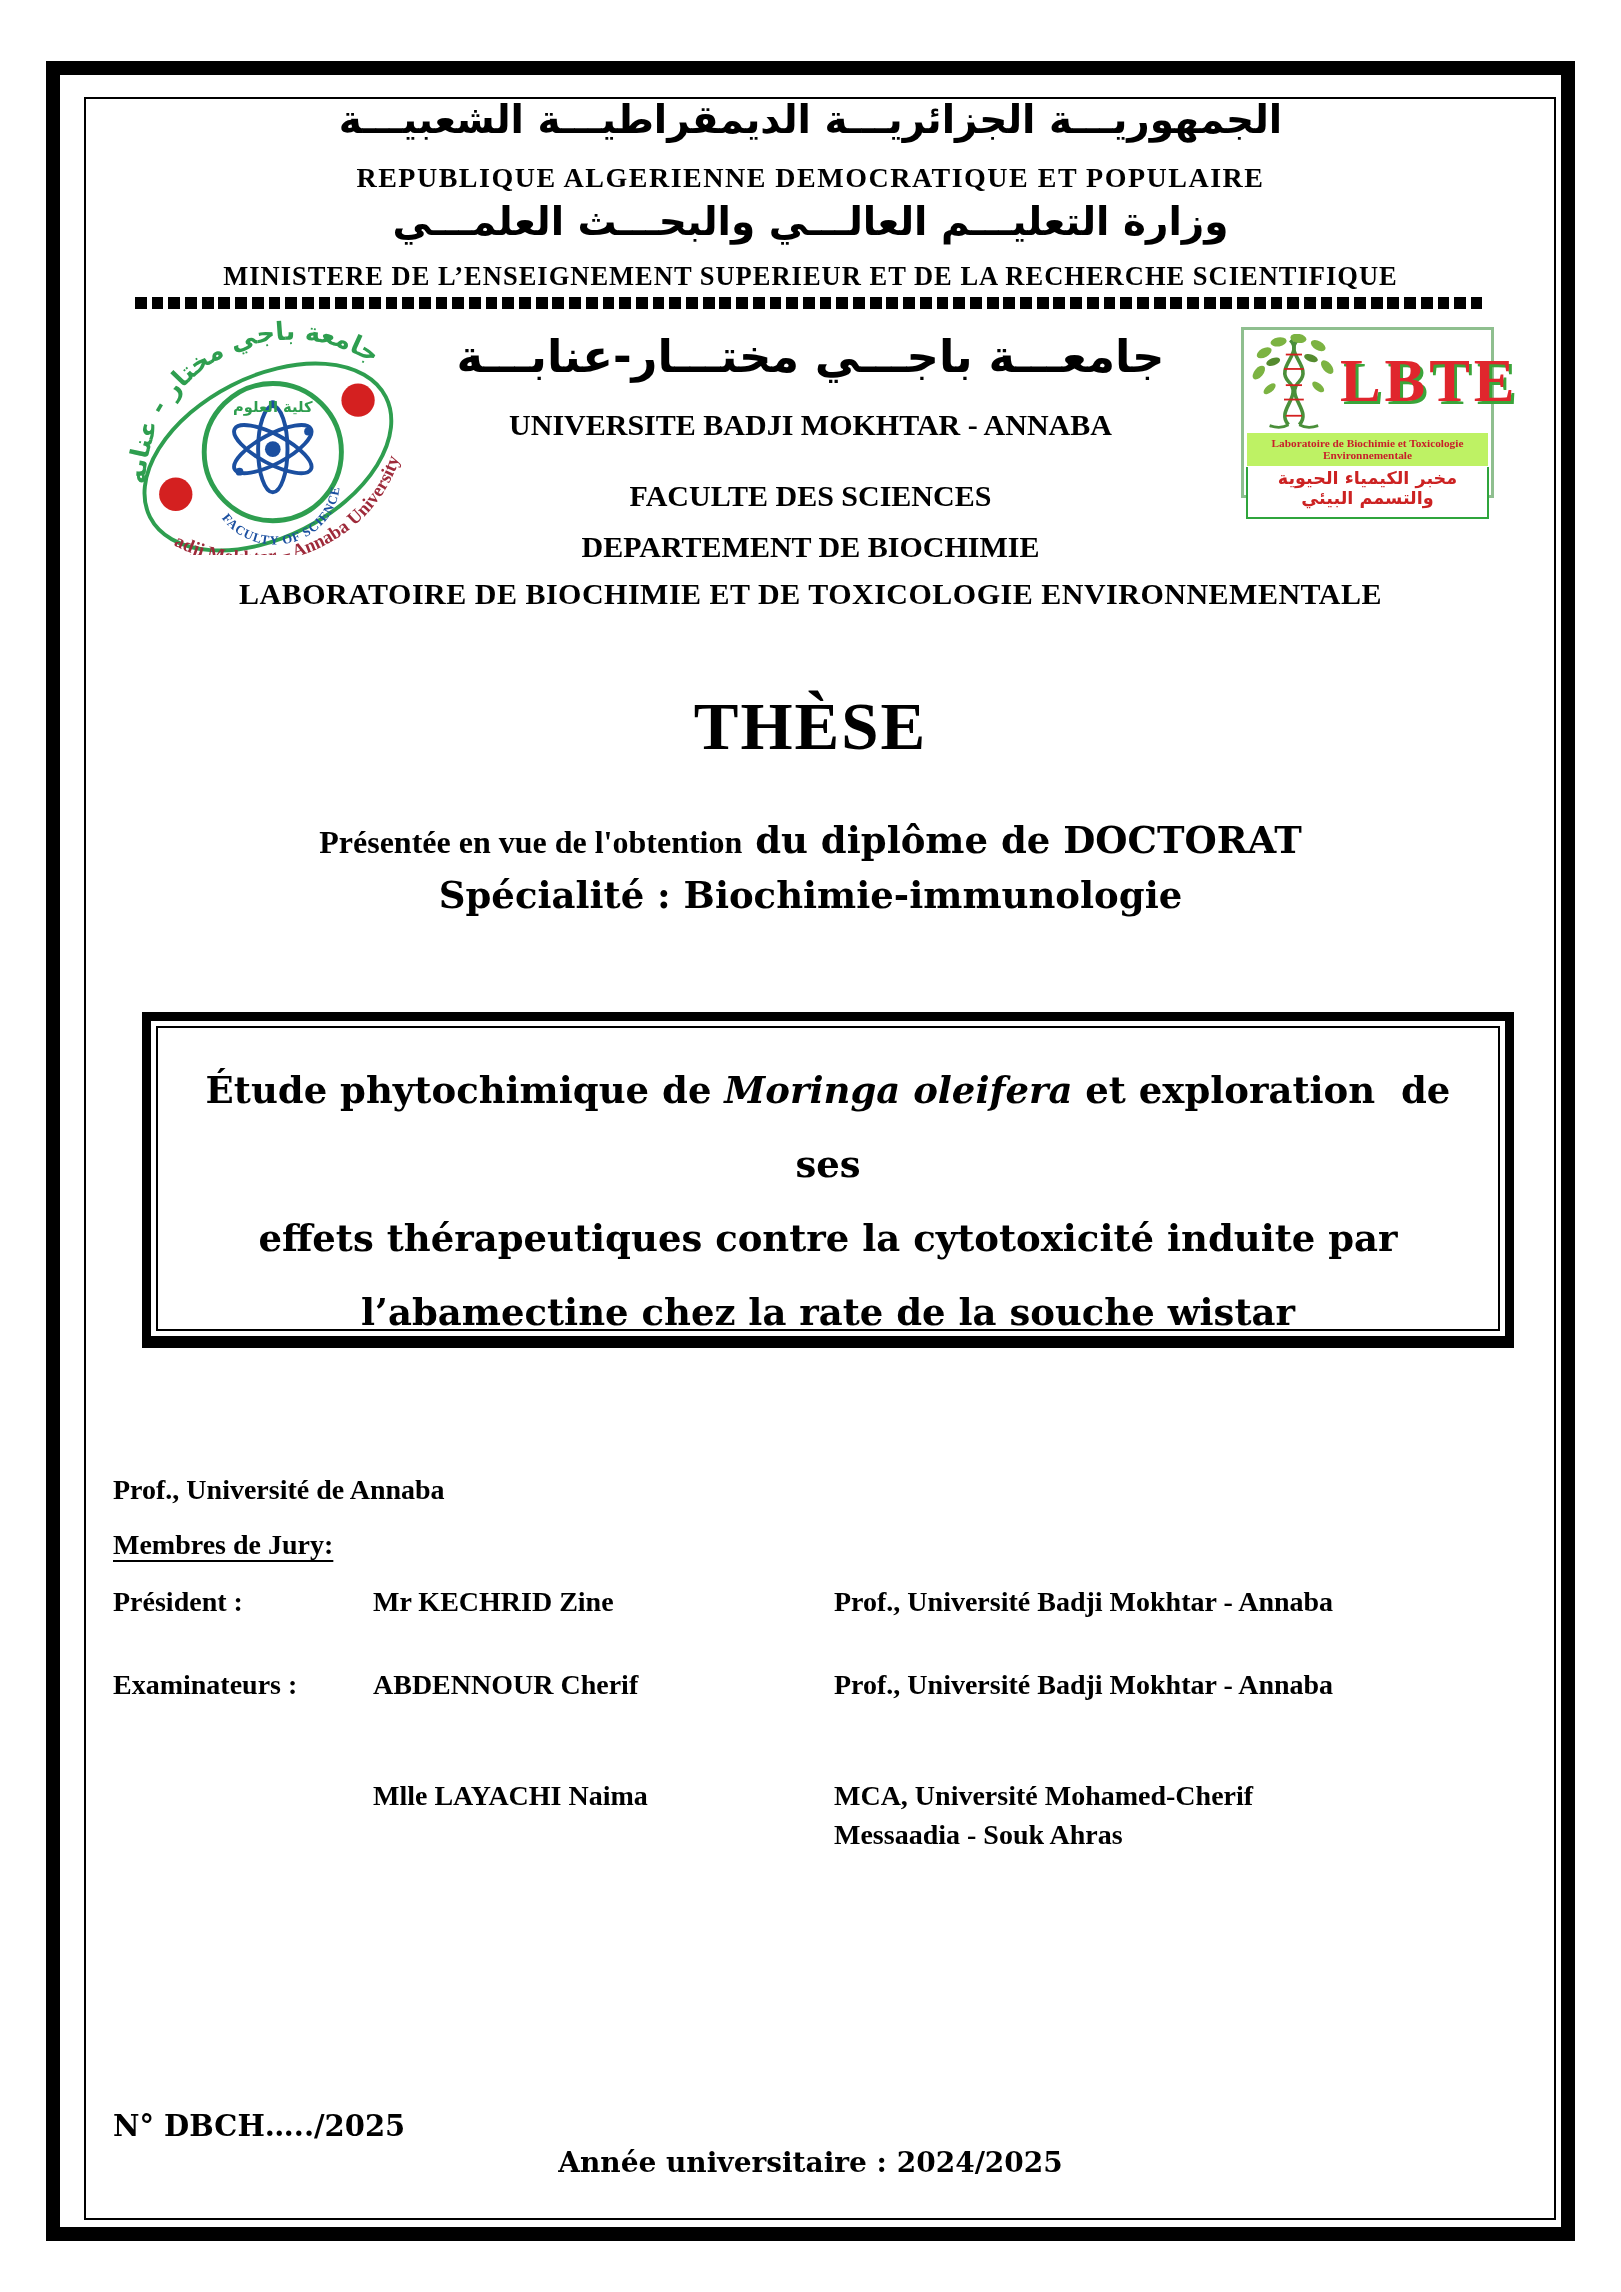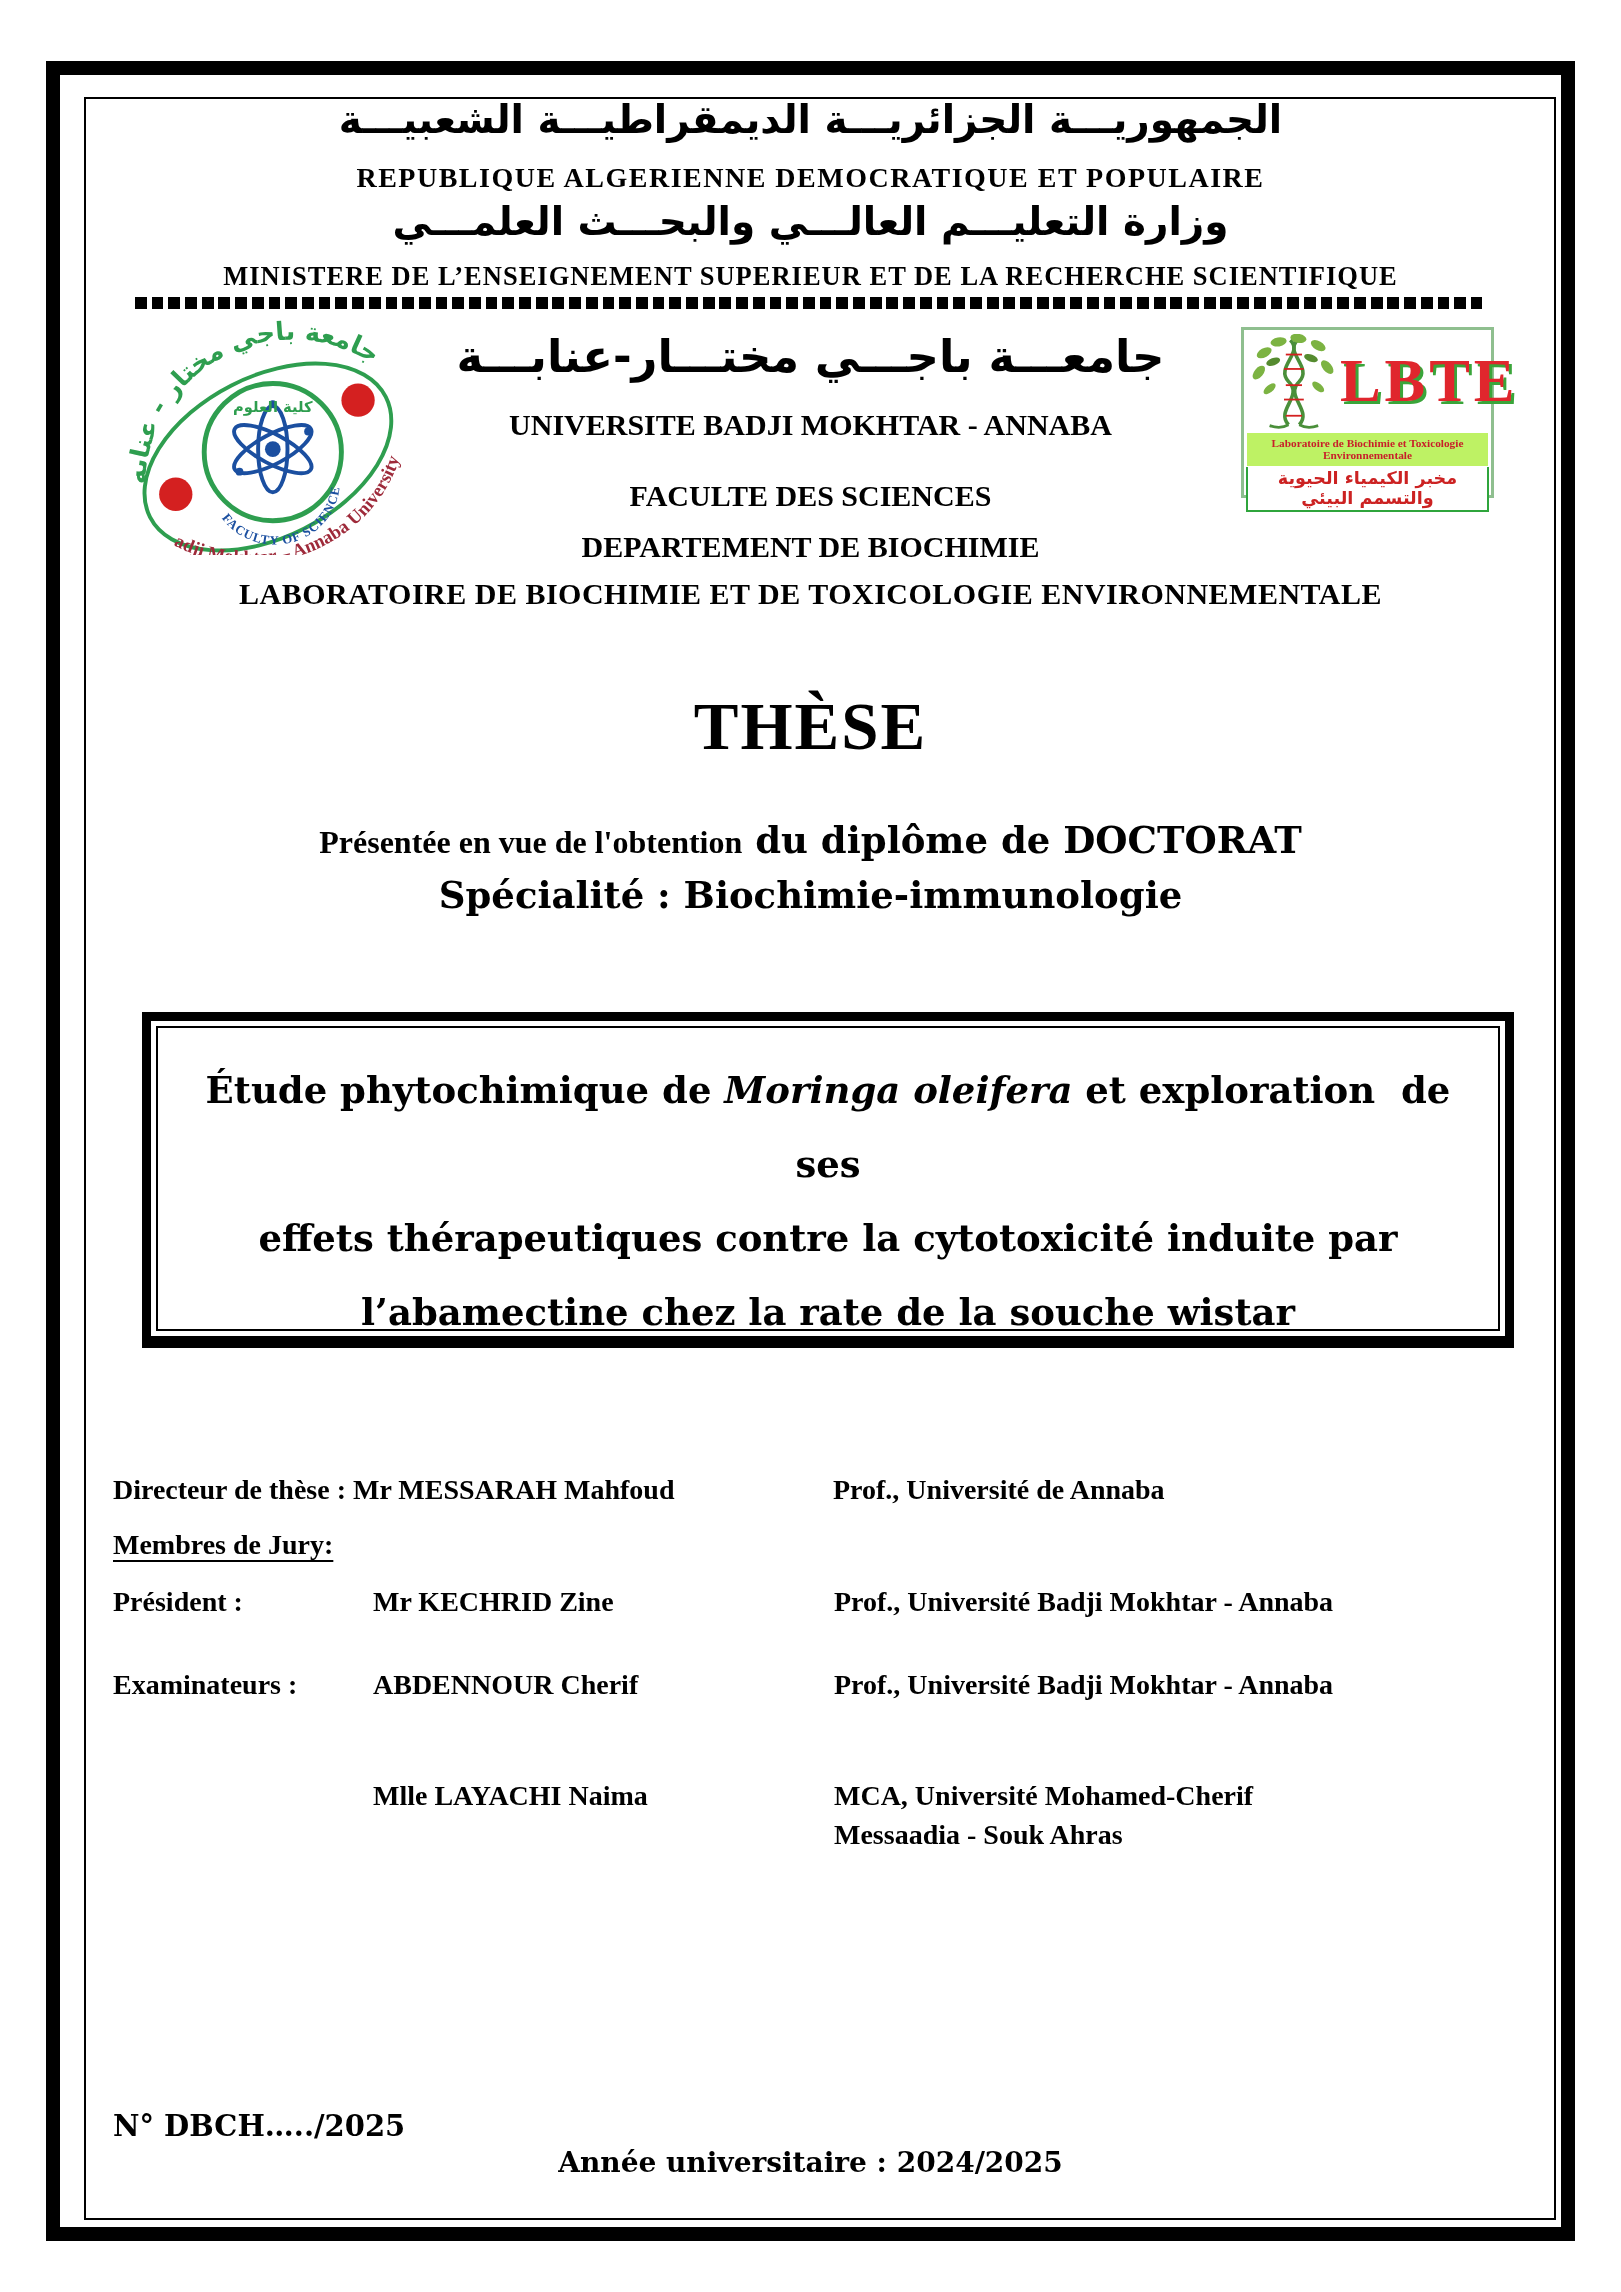--- a/index.html
+++ b/index.html
@@ -22,21 +22,21 @@
   .seal{position:absolute;left:116px;top:310px;width:294px;height:245px;}
   .lbte{position:absolute;left:1241px;top:327px;width:253px;height:171px;box-sizing:border-box;
         border:3.9px solid #8fbf8f;background:#fff;padding:2px;}
   .lbte-top{position:relative;height:100px;}
   .lbte-tree{position:absolute;left:2px;top:2px;width:90px;height:96px;}
   .lbte-acronym{position:absolute;left:94px;top:2px;font-size:61px;line-height:94px;
         color:#e0262d;letter-spacing:3.9px;text-shadow:2.9px 2.9px 0 #3aa53a;}
   .lbte-fr{background:#bef264;color:#c81f2a;font-size:11.3px;text-align:center;
         padding:3.9px 1px;border:1px solid #fff;line-height:1.1;}
   .lbte-ar{background:#fff;color:#cc2222;font-size:17.6px;text-align:center;
-        border:2px solid #2fa53c;border-top:none;padding:1px 0 2px;}
+        border:2px solid #2fa53c;border-top:none;padding:1px 0 9px;}
   .uni-ar{top:331px;font-size:45px;}
   .uni-fr{top:408px;font-size:30px;}
   .faculte{top:479px;font-size:30px;}
   .dept{top:530px;font-size:30px;}
   .lab{top:577px;font-size:30px;letter-spacing:0.5px;}
   
   .these{top:688px;font-size:67px;letter-spacing:2px;}
   .intro{top:819px;font-size:32px;}
   .intro .big{font-size:37px;font-family:"DejaVu Serif","Liberation Serif",serif;}
   .specialite{top:874px;font-size:37px;font-family:"DejaVu Serif","Liberation Serif",serif;}
@@ -162,21 +162,20 @@
   <div class="subject-box">
     <div class="subject-inner">
       <div class="box-line"><span>Étude phytochimique de </span><span class="it">Moringa oleifera</span><span> et exploration  de ses</span></div>
       <div class="box-line">effets thérapeutiques contre la cytotoxicité induite par</div>
       <div class="box-line">l’abamectine chez la rate de la souche wistar</div>
     </div>
   </div>
 
 
   <div class="jrow jrow-2 dir-row">
-    <span>Directeur de thèse : Mr MESSARAH Mahfoud</span>
     <span>Prof., Université de Annaba</span>
   </div>
   <div class="membres">Membres de Jury:</div>
 
   <div class="jrow jrow-3 row-pres">
     <span>Président :</span>
     <span>Mr KECHRID Zine</span>
     <span class="aff">Prof., Université Badji Mokhtar - Annaba</span>
   </div>
   <div class="jrow jrow-3 row-exam">

